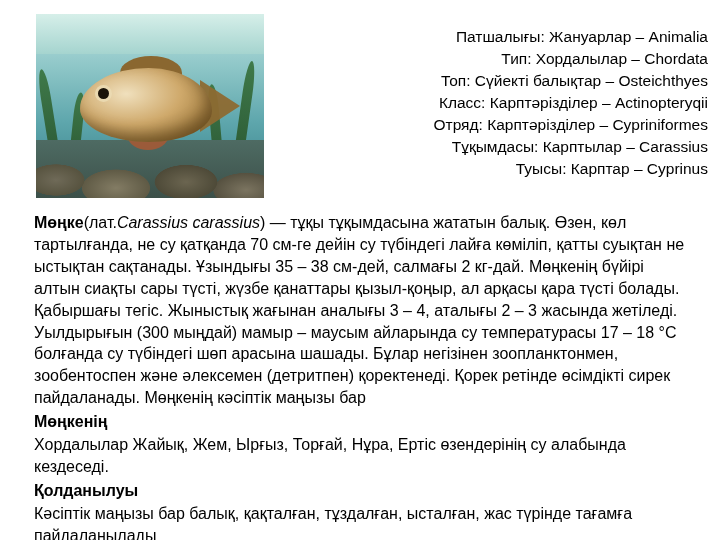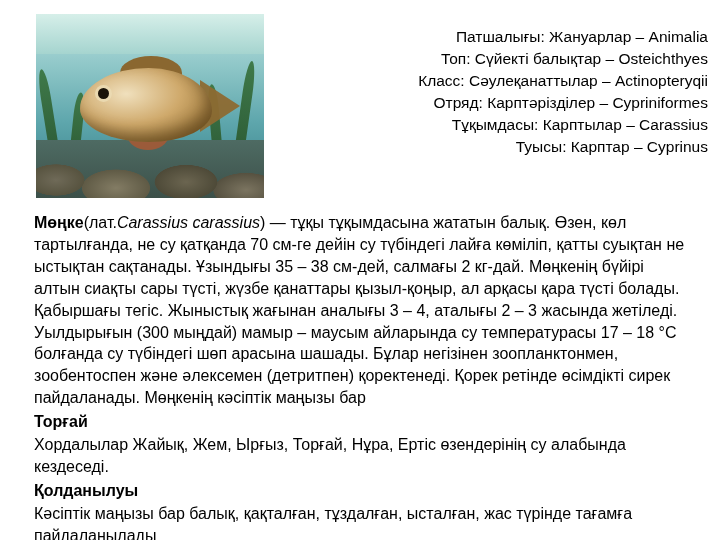--- a/index.html
+++ b/index.html
@@ -164,44 +164,48 @@
     <div class="fish-body"></div>
     <div class="fish-eye"></div>
   </div>
 
   <div class="classification">
     <div class="row">
       <span class="lbl">Патшалығы:</span>
       <span>Жануарлар – Animalia</span>
     </div>
     <div class="row">
+      <span class="lbl">Тип:</span>
+      <span>Хордалылар – Chordata</span>
+    </div>
+    <div class="row">
       <span class="lbl">Топ:</span>
       <span>Сүйекті балықтар – Osteichthyes</span>
     </div>
     <div class="row">
       <span class="lbl">Класс:</span>
-      <span>Сәулеқанаттылар – Actinopteryqii</span>
+      <span>Карптәрізділер – Actinopteryqii</span>
     </div>
     <div class="row">
       <span class="lbl">Отряд:</span>
       <span>Карптәрізділер – Cypriniformes</span>
     </div>
     <div class="row">
       <span class="lbl">Тұқымдасы:</span>
       <span>Карптылар – Carassius</span>
     </div>
     <div class="row">
       <span class="lbl">Туысы:</span>
       <span>Карптар – Cyprinus</span>
     </div>
   </div>
 
   <div class="body-text">
     <p><span class="lbl" style="font-weight:bold;">Мөңке</span><span>(лат.</span><span class="ital">Carassius carassius</span><span>)</span><span> — тұқы тұқымдасына жататын балық. Өзен, көл тартылғанда, не су қатқанда 70 см-ге дейін су түбіндегі лайға көмiліп, қатты суықтан не ыстықтан сақтанады. Ұзындығы 35 – 38 см-дей, салмағы 2 кг-дай. Мөңкенің бүйірі алтын сиақты сары түсті, жүзбе қанаттары қызыл-қоңыр, ал арқасы қара түсті болады. Қабыршағы тегіс. Жыныстық жағынан аналығы 3 – 4, аталығы 2 – 3 жасында жетіледі. Уылдырығын (300 мыңдай) мамыр – маусым айларында су температурасы 17 – 18 °С болғанда су түбіндегі шөп арасына шашады. Бұлар негізінен зоопланктонмен, зообентоспен және әлексемен (детритпен) қоректенеді. Қорек ретінде өсімдікті сирек пайдаланады. Мөңкенің кәсіптік маңызы бар</span></p>
 
-    <p class="heading">Торғай</p>
+    <p class="heading">Мөңкенің</p>
     <p>Хордалылар Жайық, Жем, Ырғыз, Торғай, Нұра, Ертіс өзендерінің су алабында кездеседі.</p>
 
     <p class="heading">Қолданылуы</p>
     <p>Кәсіптік маңызы бар балық, қақталған, тұздалған, ысталған, жас түрінде тағамға пайдаланылады</p>
   </div>
 
 </div>
 
 </body></html>

